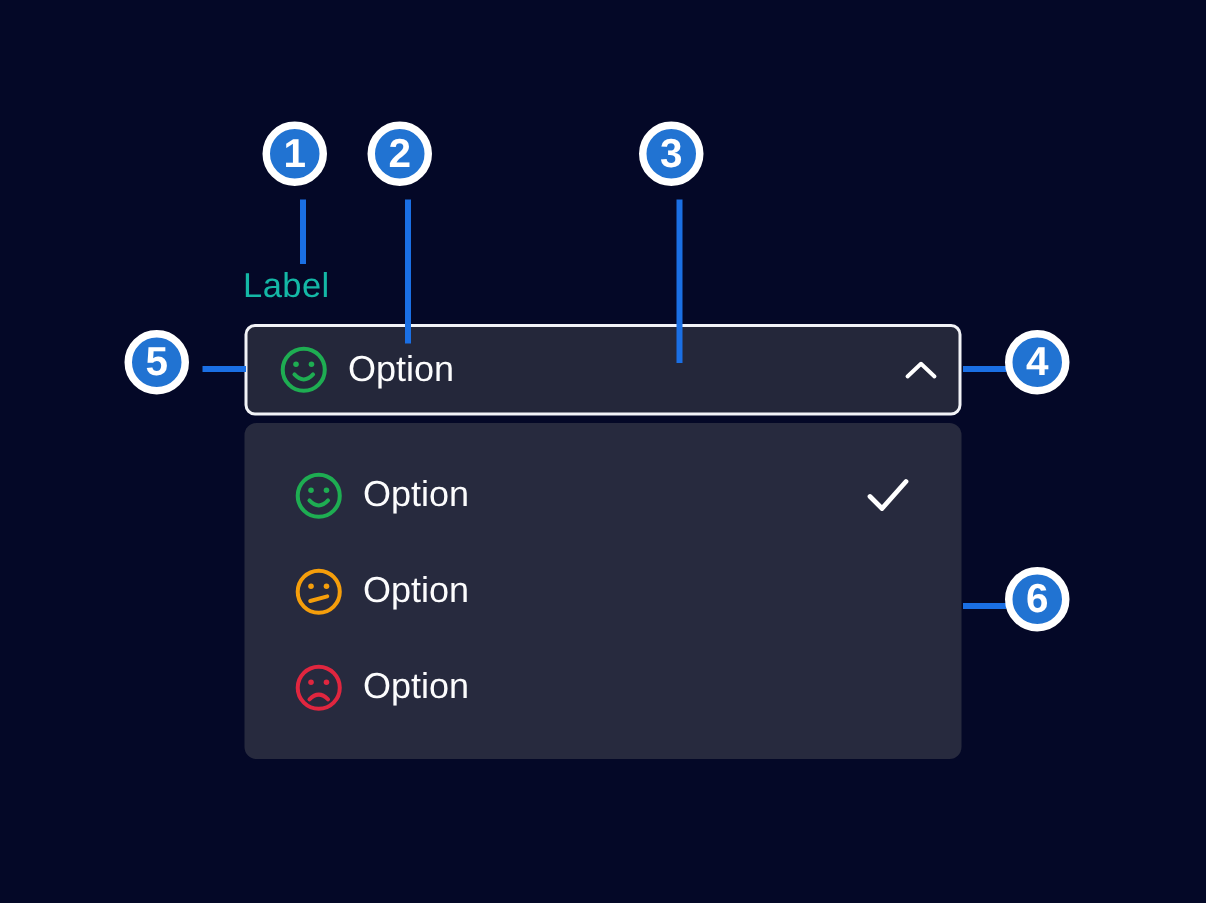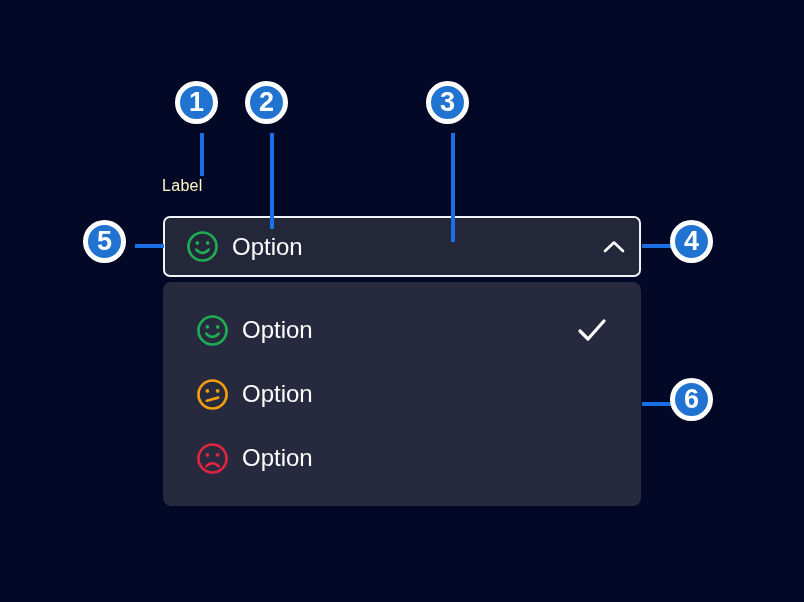--- a/index.html
+++ b/index.html
@@ -9,22 +9,22 @@
     width: 804px; height: 602px;
     background: #040827;
     font-family: "Liberation Sans", sans-serif;
     overflow: hidden;
   }
 
   
   .field-label {
     position: absolute;
     left: 162px; top: 177px;
-    font-size: 16px;
-    color: #fef9c3;
+    font-size: 23px;
+    color: #14b8a6;
     letter-spacing: 0.3px;
   }
 
   
   .select-field {
     position: absolute;
     left: 163px; top: 216px;
     width: 478px; height: 61px;
     background: #24273A;
     border: 2px solid #F2F3F7;

